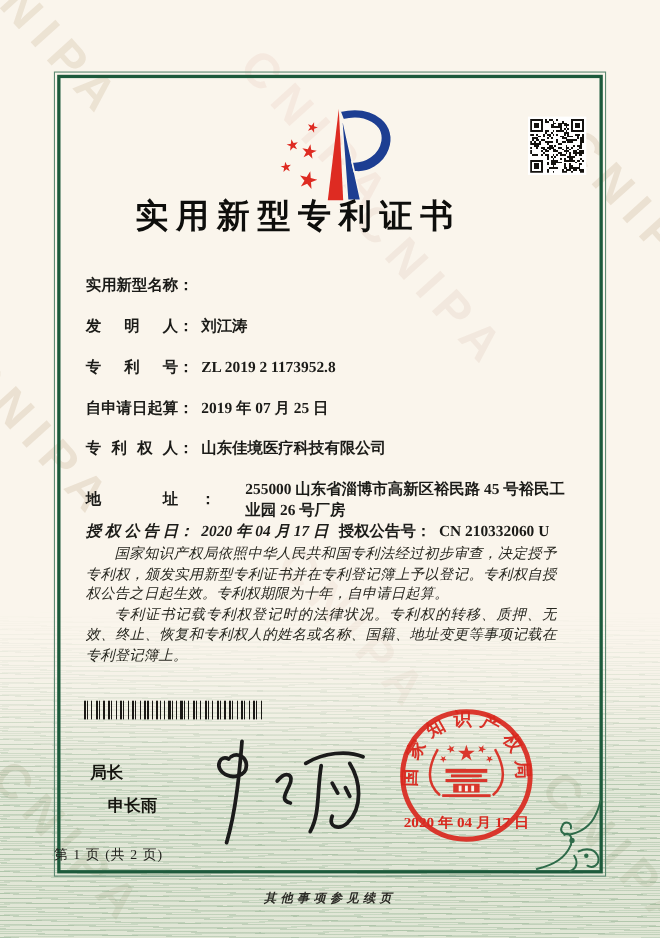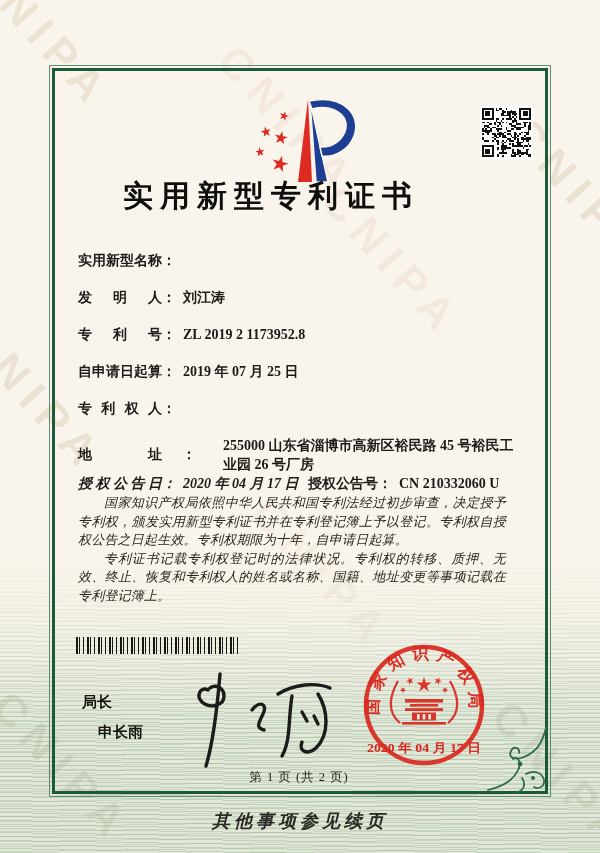--- a/index.html
+++ b/index.html
@@ -33,23 +33,23 @@
     font-style:italic;color:#26261f;font-weight:500;text-align:justify;letter-spacing:0.2px;}
   .paras p{margin:0;text-indent:2em;}
   .barcode{position:absolute;left:76px;top:637px;width:164px;height:17px;
     background:repeating-linear-gradient(90deg,#1a1815 0 2px,transparent 2px 3px,#1a1815 3px 4px,
       transparent 4px 7px,#1a1815 7px 8px,transparent 8px 11px);}
   .signer{position:absolute;left:82px;top:693px;font-family:"Liberation Sans","DejaVu Sans",sans-serif;
     font-weight:700;font-size:15px;color:#15150f;}
   .signer .name{margin-top:11px;margin-left:16px;}
   .signature{position:absolute;left:178px;top:664px;width:175px;height:108px;}
   .seal{position:absolute;left:354px;top:641px;width:140px;height:140px;}
-  .page-info{position:absolute;left:49px;top:769px;width:500px;text-align:center;
+  .page-info{position:absolute;left:49px;top:769px;width:500px;
     font-size:12.5px;letter-spacing:1px;color:#23231f;}
-  .note{position:absolute;left:0;top:809px;width:600px;text-align:center;font-size:18px;
+  .note{position:absolute;left:0;top:809px;width:600px;text-align:center;font-size:11px;
     letter-spacing:4px;font-weight:600;font-style:italic;color:#2b2b26;}
   .ornament{position:absolute;left:486px;top:726px;width:64px;height:68px;}
 </style>
 </head>
 <body>
 
 <div class="page">
 
   <span class="wm" style="left:-50px;top:8px;color:rgba(201,178,148,0.28)">CNIPA</span>
   <span class="wm" style="left:488px;top:168px;color:rgba(201,178,148,0.30)">CNIPA</span>
@@ -134,20 +134,21 @@
       <span class="fvalue">ZL 2019 2 1173952.8</span>
     </div>
     <div class="frow">
       <span class="flabel">自申请日起算</span>
         <span class="fcolon">：</span>
       <span class="fvalue">2019 年 07 月 25 日</span>
     </div>
     <div class="frow">
       <span class="flabel">专利权人</span>
         <span class="fcolon">：</span>
+      <span class="fvalue">山东佳境医疗科技有限公司</span>
     </div>
     <div class="frow addr">
       <span class="flabel">地址</span>
         <span class="fcolon">：</span>
       <span class="fvalue">255000 山东省淄博市高新区裕民路 45 号裕民工业园 26 号厂房</span>
     </div>
     <div class="frow">
       <span class="grant-left">
         <span class="flabel">授权公告日</span>
           <span class="fcolon">：</span>

